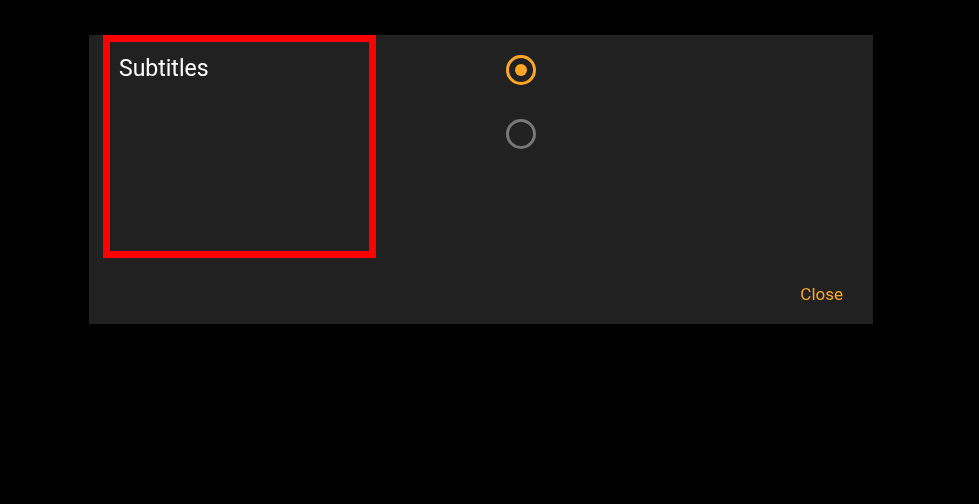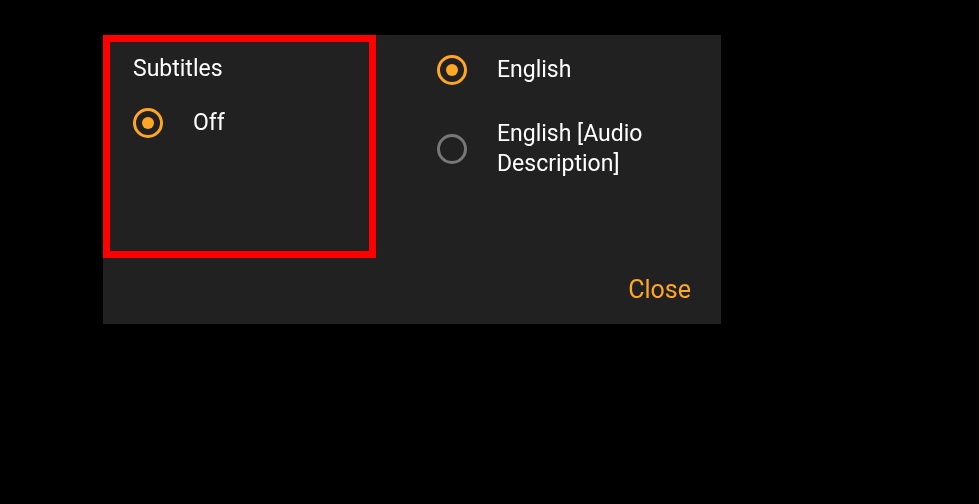--- a/index.html
+++ b/index.html
@@ -9,23 +9,23 @@
     }
     body {
       width: 979px;
       height: 504px;
       background: #000000;
       font-family: -apple-system, BlinkMacSystemFont, "Segoe UI", Roboto, Arial, sans-serif;
       position: relative;
     }
     .panel {
       position: absolute;
-      left: 103px;
+      left: 89px;
       top: 35px;
-      width: 618px;
+      width: 784px;
       height: 289px;
       background: #212121;
       padding: 20px 30px 20px 30px;
     }
     .highlight-box {
       position: absolute;
       left: 103px;
       top: 35px;
       width: 273px;
       height: 223px;
@@ -81,54 +81,48 @@
       color: #ffffff;
       font-size: 23px;
       font-weight: 400;
       line-height: 1.3;
     }
     .close-button {
       position: absolute;
       right: 30px;
       bottom: 20px;
       color: #ffa724;
-      font-size: 25px;
+      font-size: 17px;
       font-weight: 400;
       cursor: pointer;
       background: none;
       border: none;
       font-family: inherit;
     }
   </style>
 </head>
 <body>
 
 <div class="panel">
   <div class="columns">
 
     <div class="column">
       <div class="column-title">Subtitles</div>
 
-      <div class="radio-option">
-        <div class="radio-circle selected"></div>
-        <div class="radio-label">Off</div>
-      </div>
 
     </div>
 
     <div class="column">
 
       <div class="radio-option">
         <div class="radio-circle selected"></div>
-        <div class="radio-label">English</div>
       </div>
 
       <div class="radio-option">
         <div class="radio-circle unselected"></div>
-        <div class="radio-label">English [Audio Description]</div>
       </div>
     </div>
 
   </div>
 
   <button class="close-button">Close</button>
 </div>
 
 <div class="highlight-box"></div>
 

